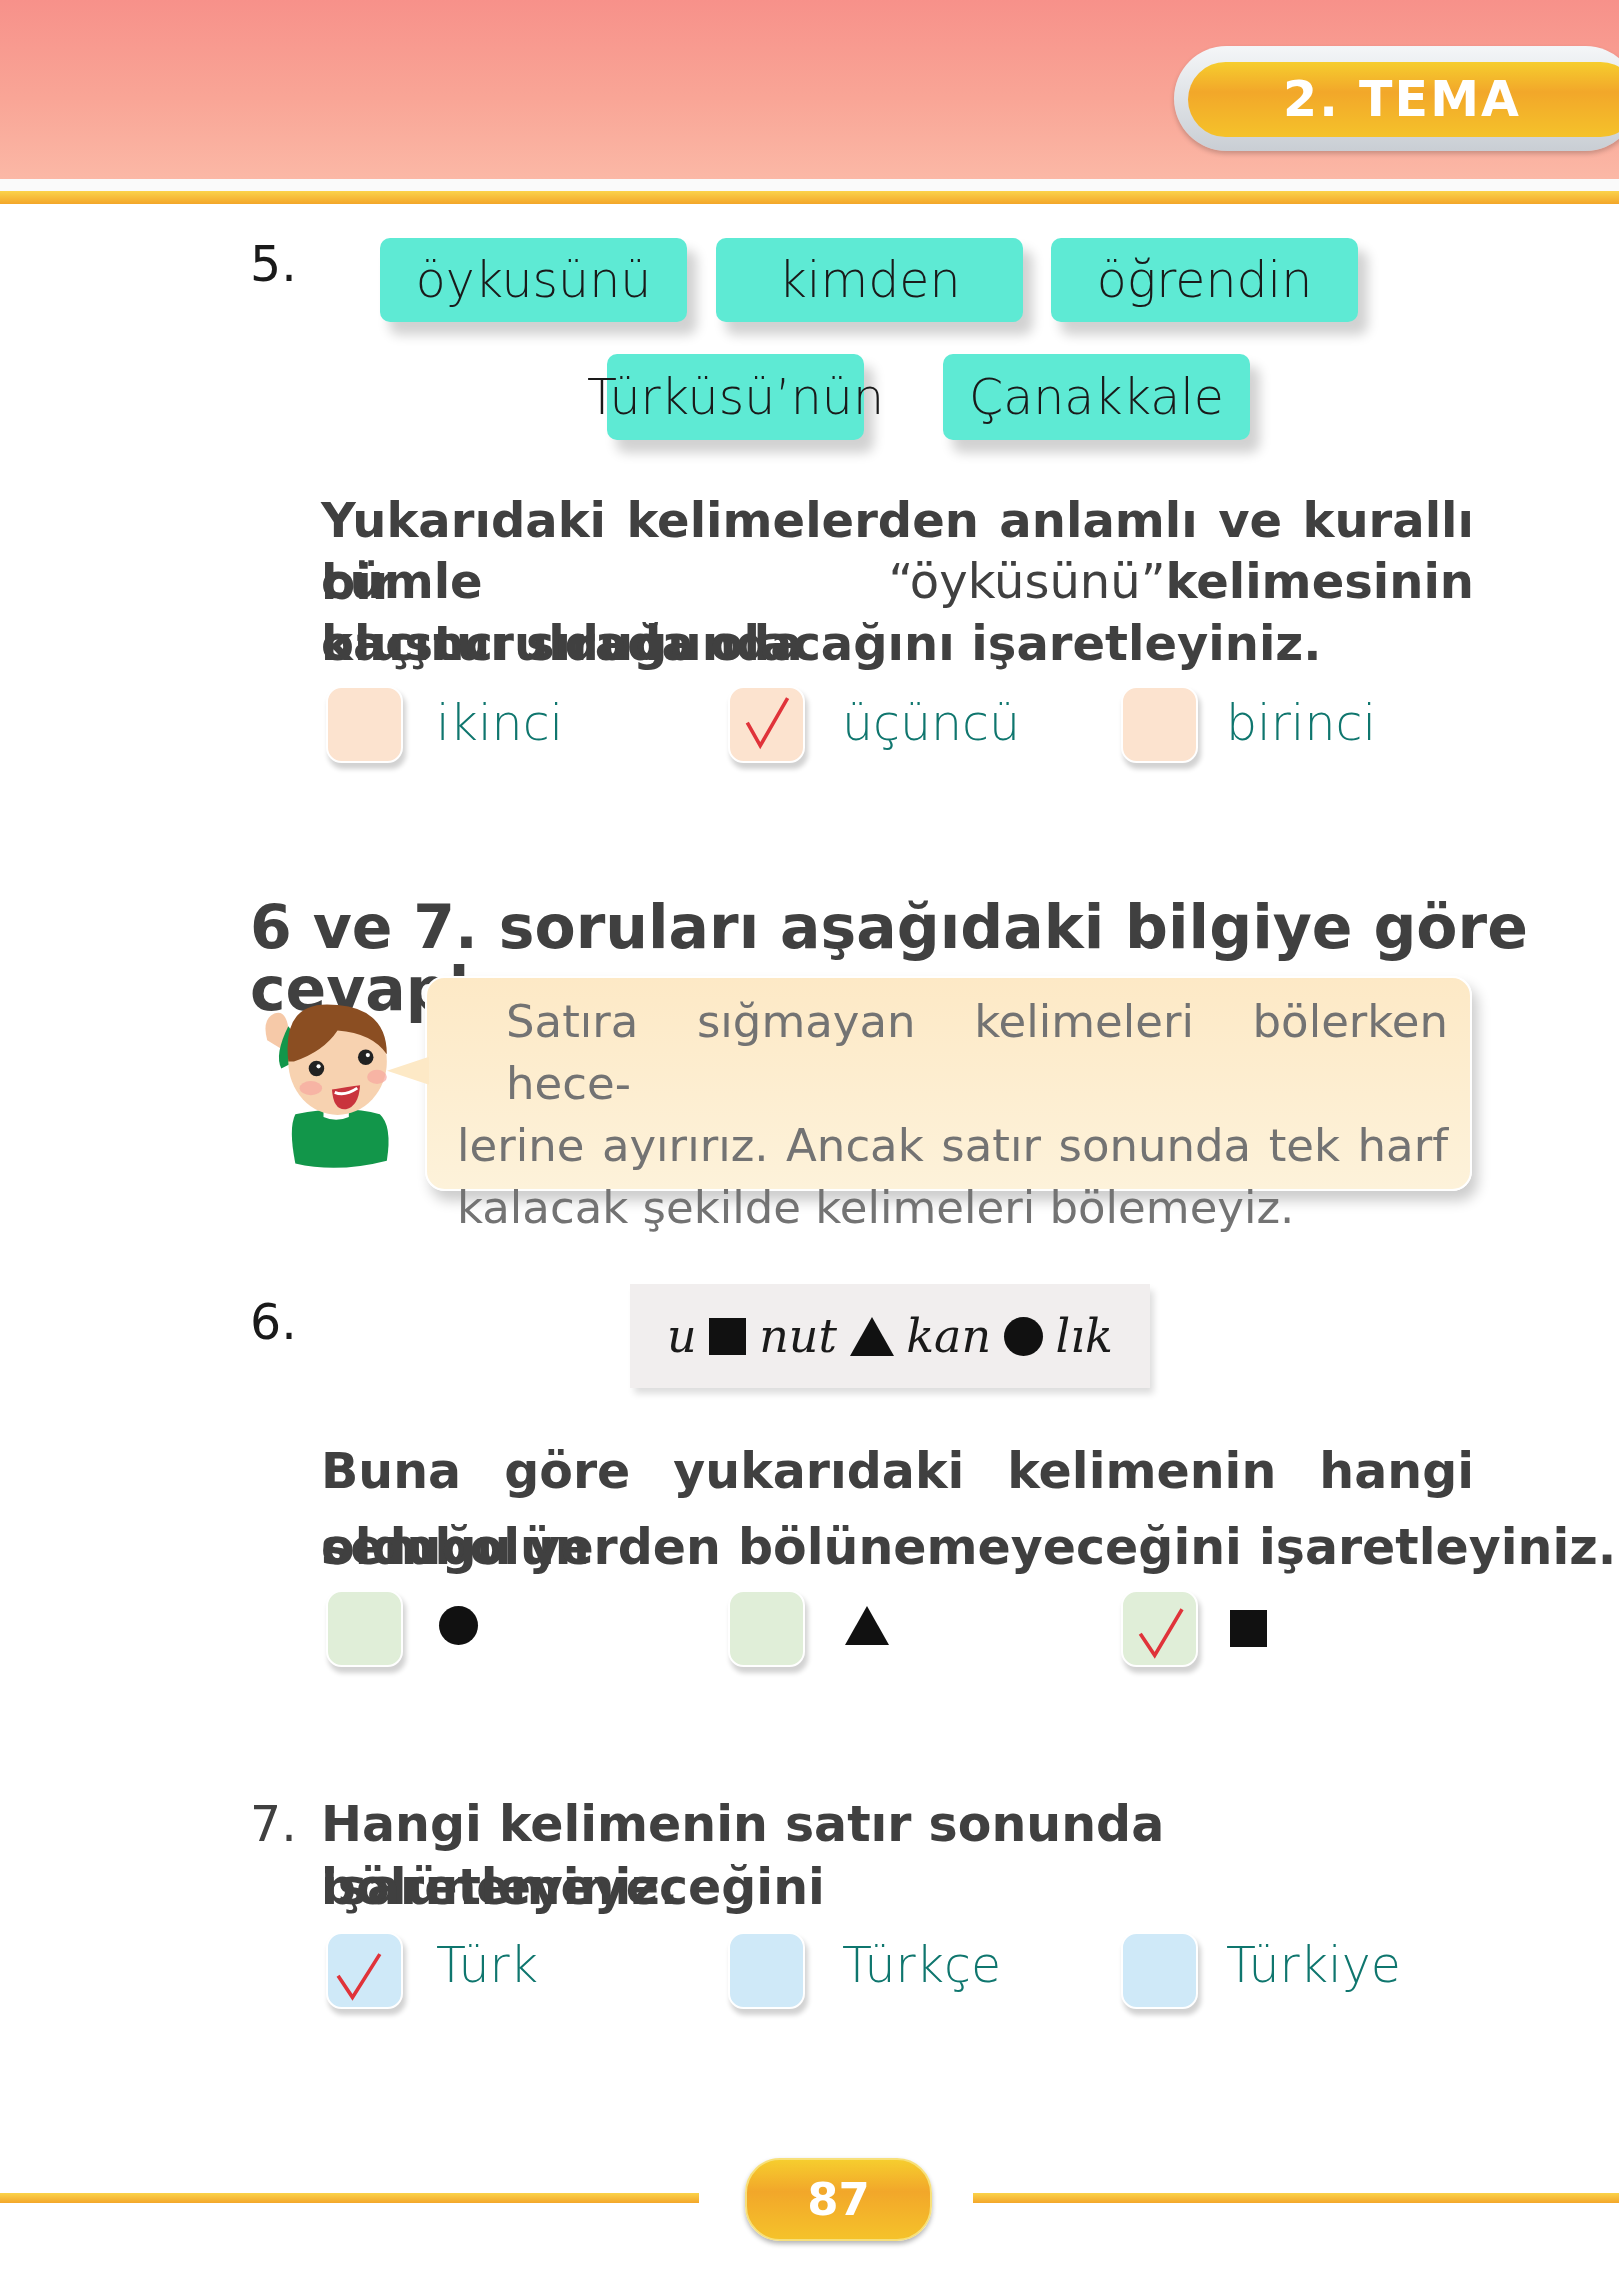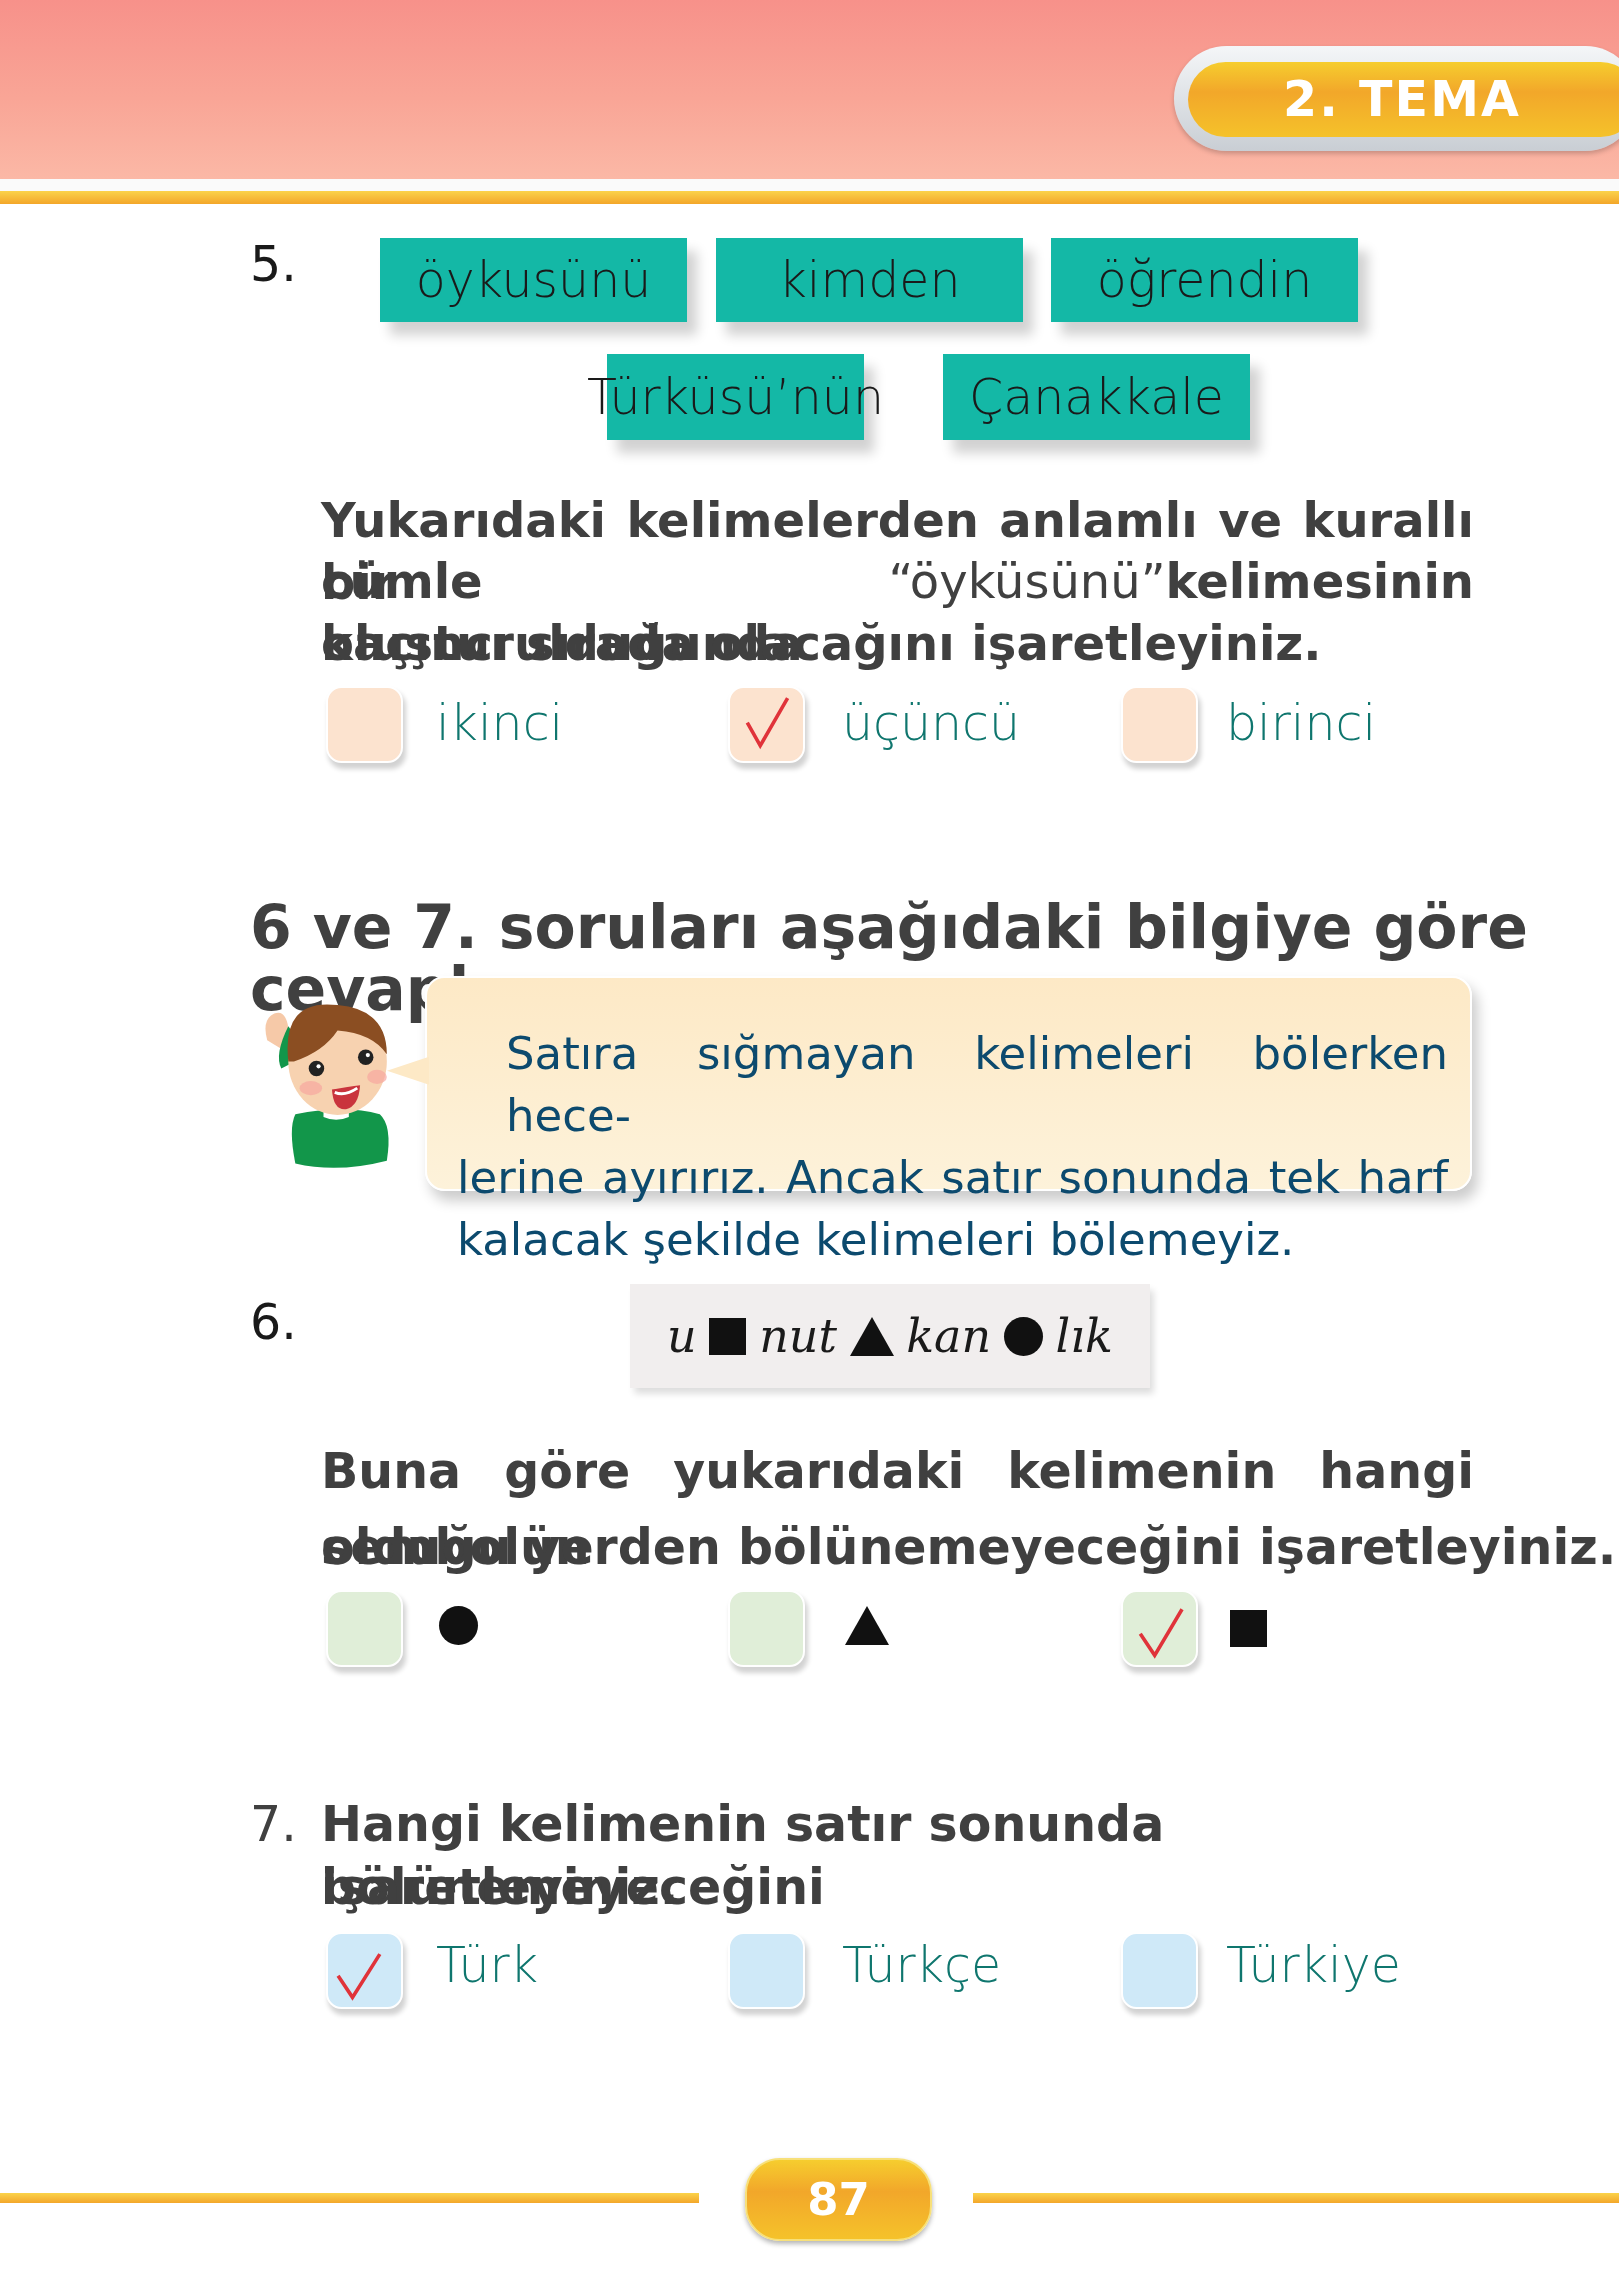--- a/index.html
+++ b/index.html
@@ -18,42 +18,42 @@
   .tema-inner { left:1188px; top:62px; width:450px; height:75px; border-radius:39px;
                 background:linear-gradient(180deg,#f6cd2e 0%,#f2a72a 40%,#f5c22a 100%);
                 display:flex; align-items:center; }
   .tema-text { margin-left:95px; color:#ffffff; font-weight:bold; font-size:49px; letter-spacing:2.1px;
                font-family:"DejaVu Sans", sans-serif; }
 
   
   .qnum { font-size:49px; font-family:"DejaVu Sans", sans-serif; color:#1a1a1a; }
 
   
-  .tile { background:#14b8a6; box-shadow:9.8px 12.7px 11.2px rgba(0,0,0,0.18);
+  .tile { background:#5eead4; box-shadow:9.8px 12.7px 11.2px rgba(0,0,0,0.18);
           display:flex; align-items:center; justify-content:center;
-          font-size:49px; font-family:"DejaVu Sans", sans-serif; font-weight:300; color:#1a1a1a; }
+          font-size:49px; font-family:"DejaVu Sans", sans-serif; font-weight:300; color:#1a1a1a;border-radius:10px; }
 
   .qtext { font-family:"DejaVu Sans", sans-serif; font-weight:bold; font-size:48px; line-height:62px; color:#404040; }
   .qtext.just { text-align:justify; text-align-last:justify; }
   .q-quoted { font-weight:normal; }
 
   
   .cbox { width:77px; height:77px; border-radius:15.5px; box-shadow:2.8px 5.6px 5.6px rgba(0,0,0,0.18);
           border:2.8px solid #fff; box-sizing:border-box; }
   .cbox.peach { background:#fce3cf; }
   .cbox.green { background:#e0eed8; }
   .cbox.blue  { background:#cfe9f8; }
   .opt-label { font-size:49px; font-family:"DejaVu Sans", sans-serif; font-weight:300; color:#0f766e; }
 
   
   .bubble { left:425px; top:976px; width:1047px; height:215px; border-radius:19.7px;
             background:linear-gradient(180deg,#fde9c6,#fdf2da); border:2.8px solid #fff;
             box-shadow:5.6px 9.8px 12.7px rgba(0,0,0,0.2); box-sizing:border-box; }
   .bubble-text { left:457px; top:991px; width:991px; font-family:"DejaVu Sans", sans-serif;
-                 font-size:45px; line-height:62px; color:#0c4a6e;margin-top:32px; }
+                 font-size:45px; line-height:62px; color:#737373; }
   .bubble-text .l { display:block; text-align:justify; text-align-last:justify; }
   .bubble-text .l.last { text-align-last:left; }
   .bubble-text .indent { padding-left:49px; }
 
   
   .syll { left:630px; top:1284px; width:520px; height:104px; background:#f1eeee;
           box-shadow:4.2px 5.6px 7px rgba(0,0,0,0.14);
           display:flex; align-items:center; justify-content:center; gap:12.7px;
           font-family:"DejaVu Serif", serif; font-style:italic; font-size:46px; color:#1a1a1a; }
   .sq { display:inline-block; width:37px; height:37px; background:#111; }

